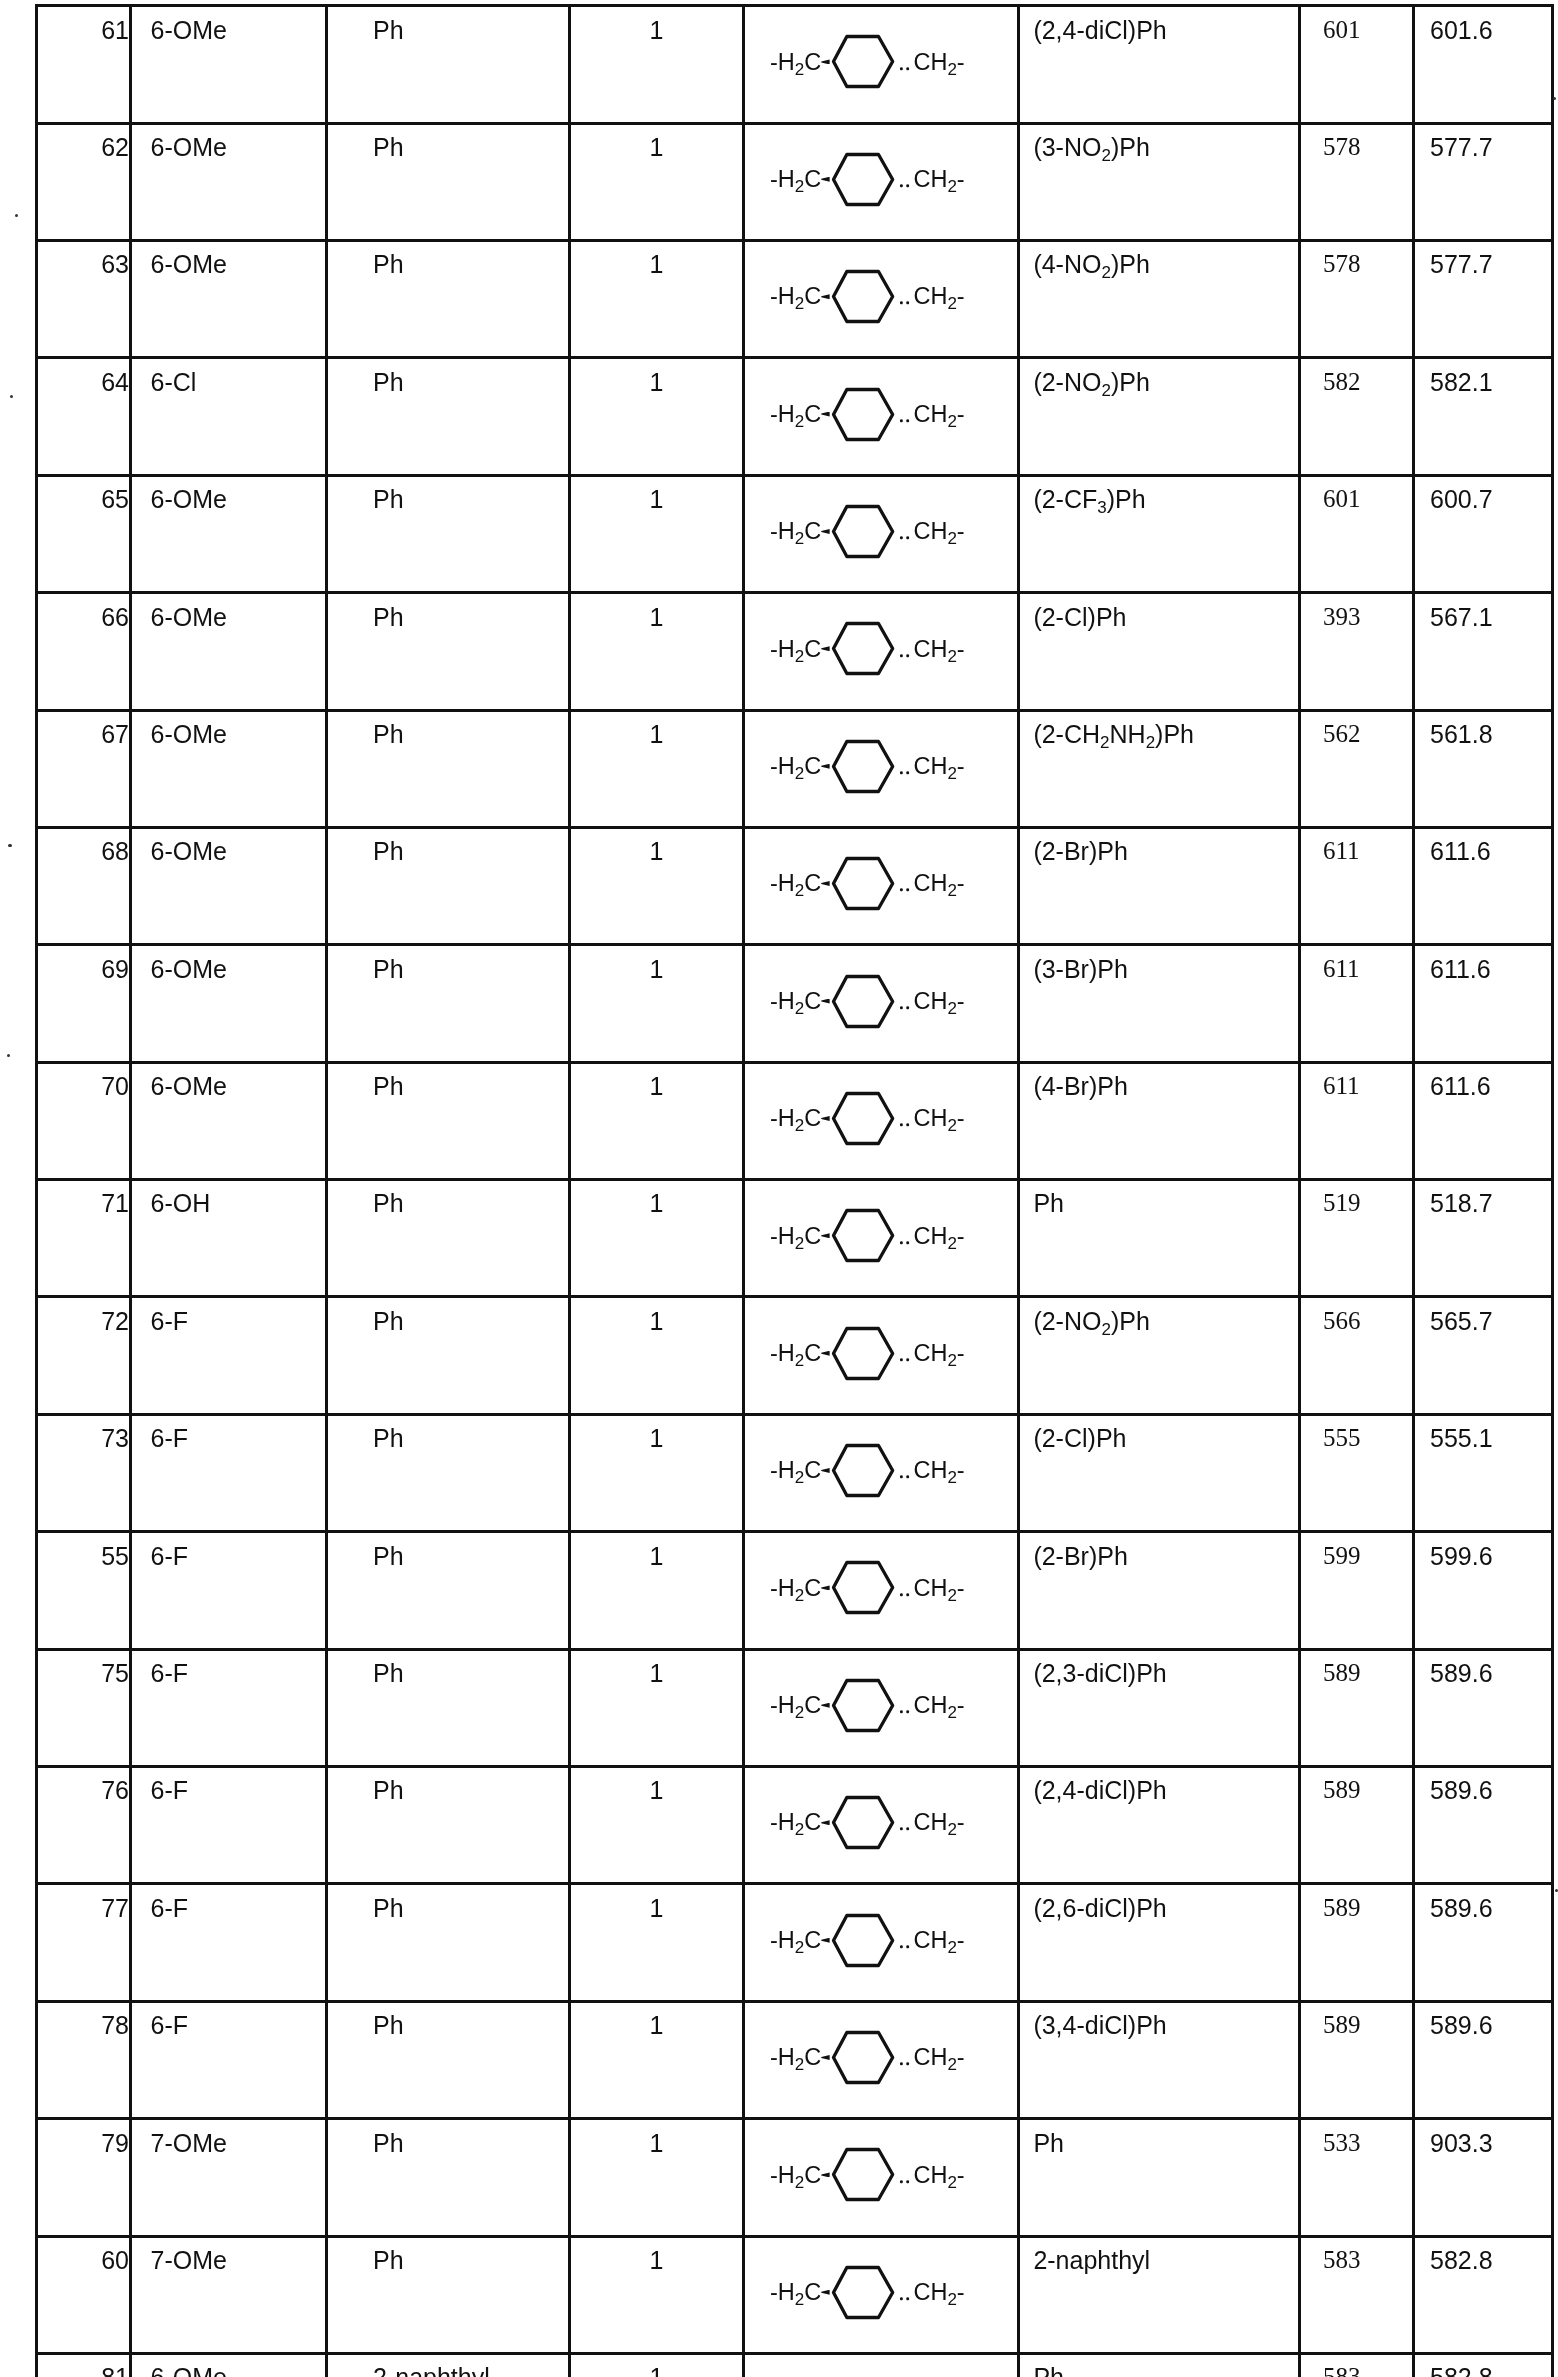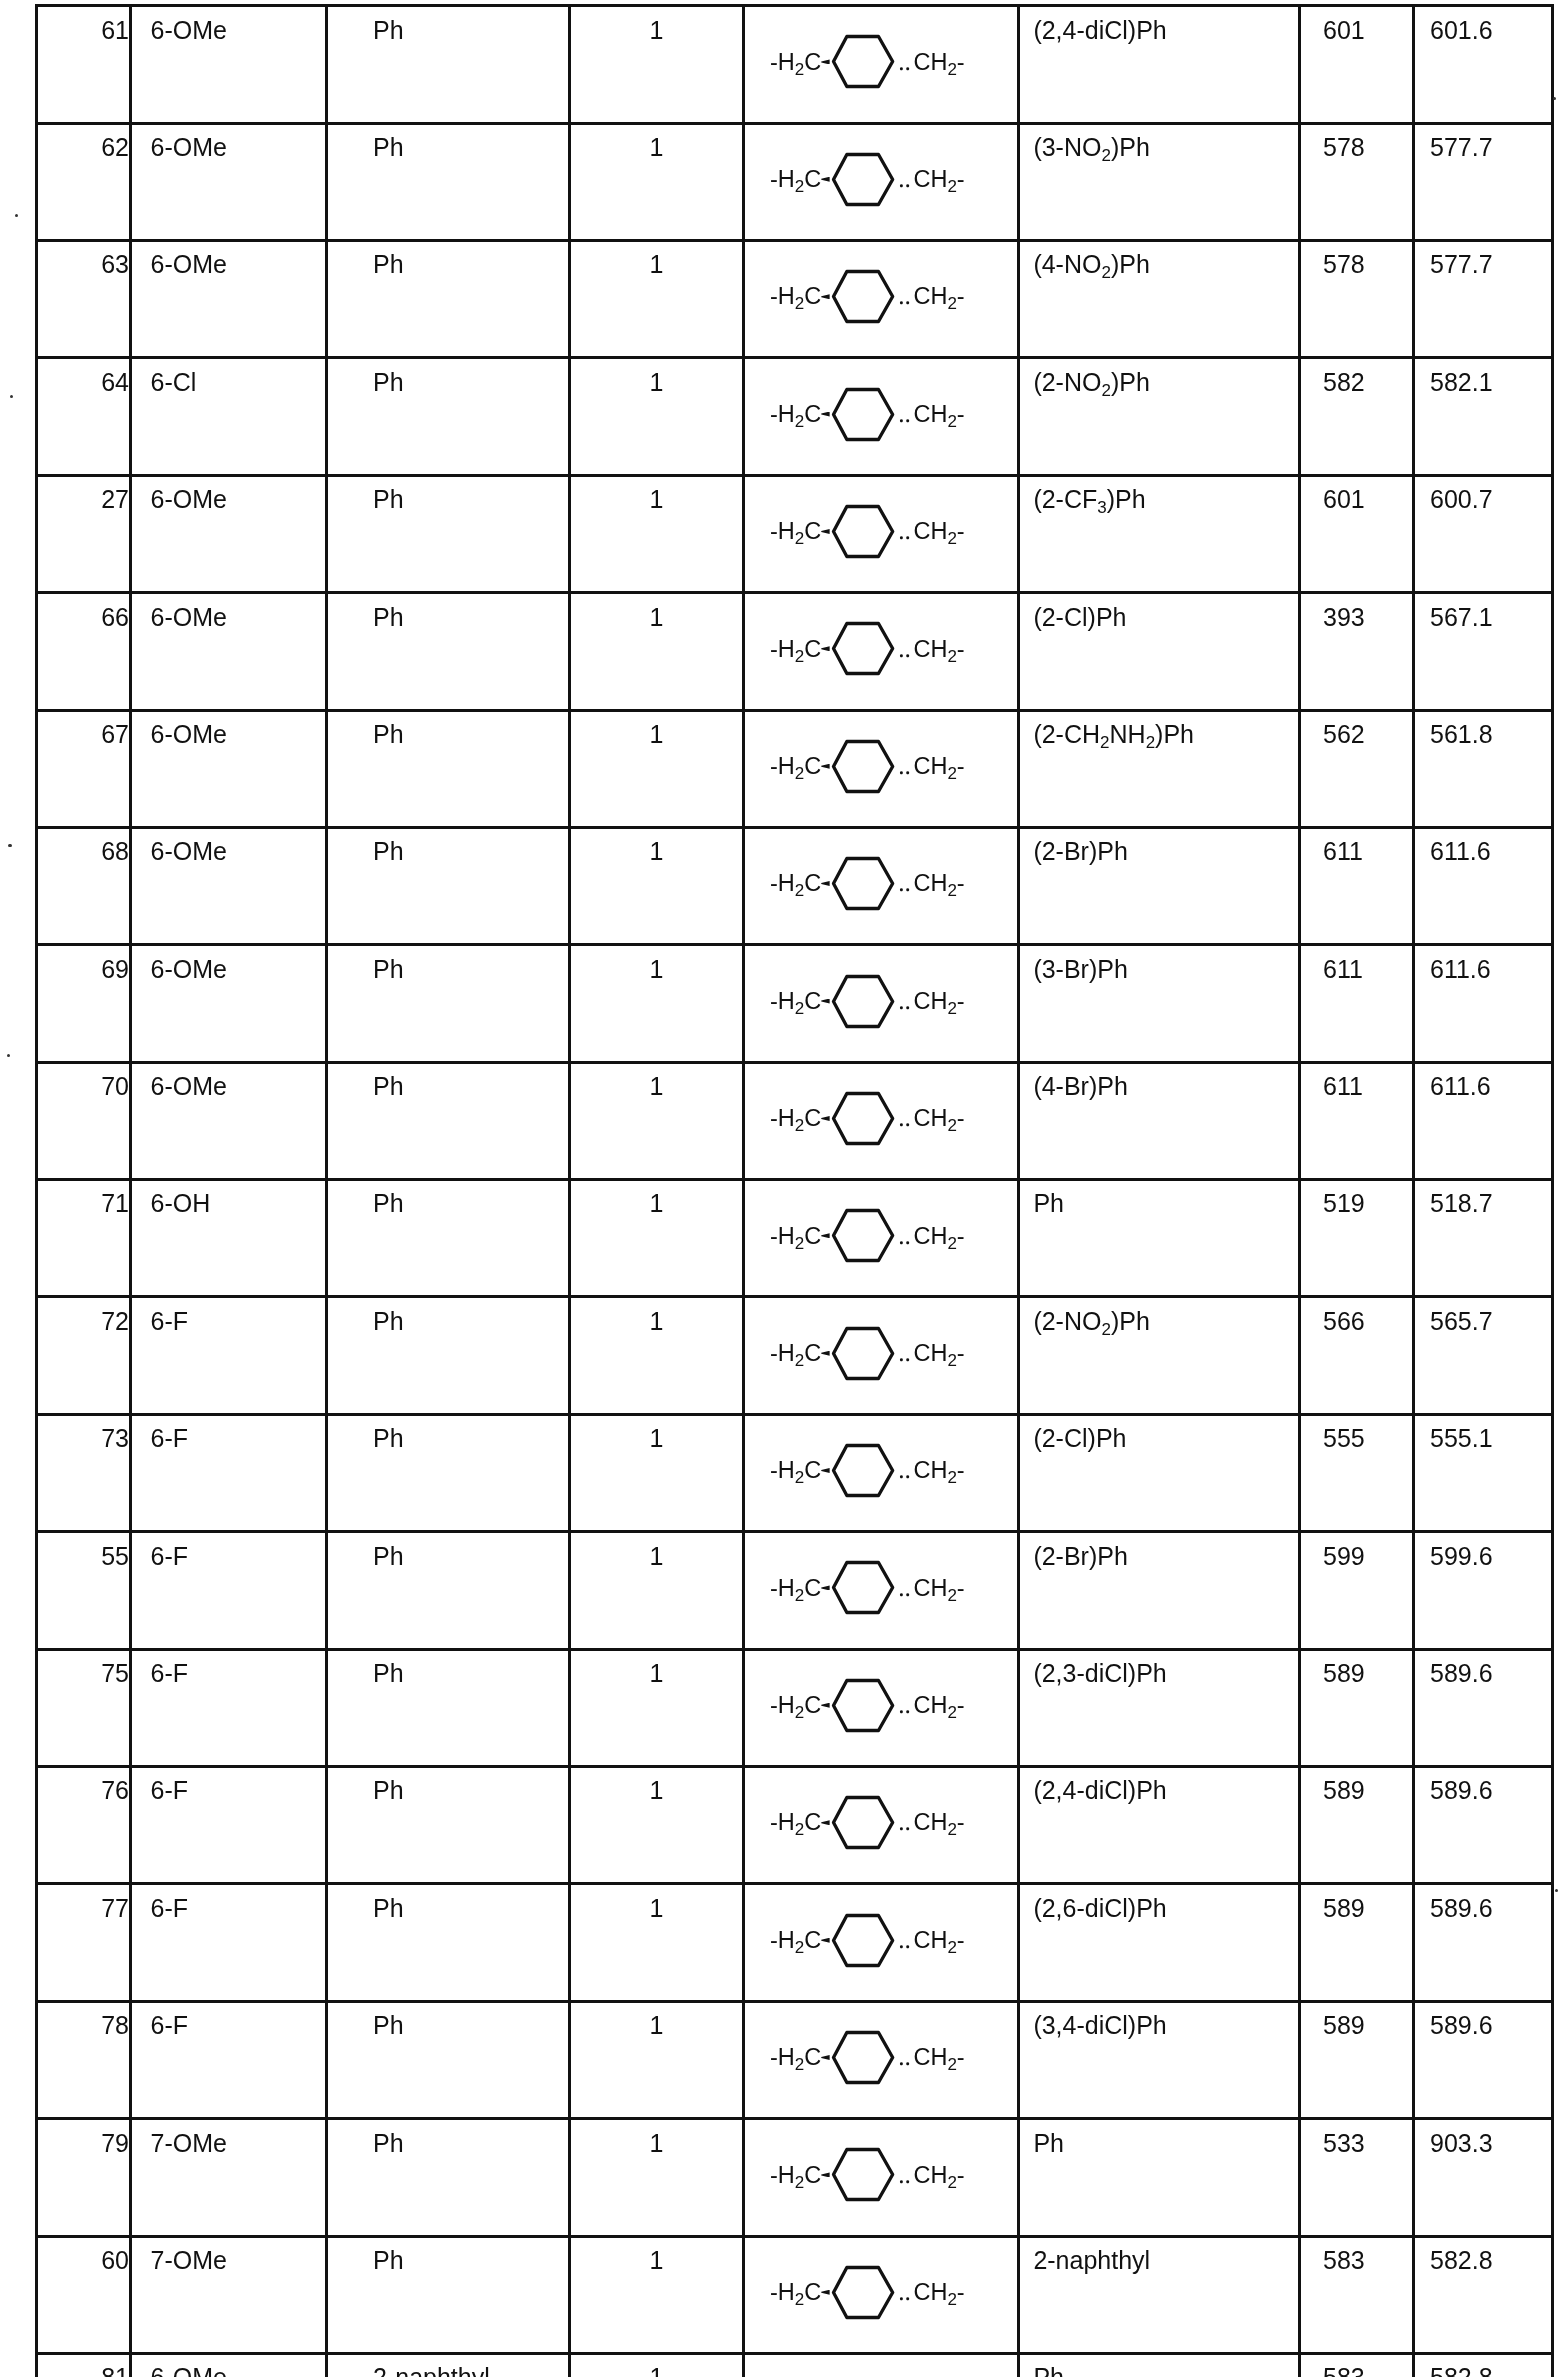--- a/index.html
+++ b/index.html
@@ -20,21 +20,21 @@
     line-height: 28.5px;
     white-space: nowrap;
     overflow: hidden;
   }
   td.c-no   { padding-left: 13.4px !important; text-align: right; }
   td.c-r1   { padding-left: 18.5px !important; }
   td.c-ar   { padding-left: 45px !important; }
   td.c-n    { text-align: center; }
   td.c-link { vertical-align: middle !important; padding: 0 0 5px 0 !important; }
   td.c-r2   { padding-left: 13.4px !important; }
-  td.c-m    { padding-left: 22px !important; }
+  td.c-m    { padding-left: 22px !important; font-family: Liberation Serif, serif; }
   td.c-found{ padding-left: 15px !important; }
   sub { font-size: 17px; vertical-align: -5px; line-height: 0; }
   .linker { display: flex; align-items: center; margin-left: 25px; font-size: 23.5px; text-align: center; }
   .linker svg { display: block; margin: 0 1.7px; }
   .speck { position: absolute; width: 3.4px; height: 3.4px; background: #333; border-radius: 50%; }
 </style>
 </head>
 <body>
 
 <div class="page">
@@ -124,21 +124,21 @@
               </svg>
               <span style="letter-spacing:0.8px;margin-right:1.7px">‥</span>
               <span class="lk-right">CH<sub>2</sub>-</span>
             </div>
           </td>
           <td class="c-r2"><span class="r2">(2-NO<sub>2</sub>)Ph</span></td>
           <td class="c-m"><span>582</span></td>
           <td class="c-found"><span>582.1</span></td>
         </tr>
         <tr>
-          <td class="c-no"><span>27</span></td>
+          <td class="c-no"><span>65</span></td>
           <td class="c-r1"><span>6-OMe</span></td>
           <td class="c-ar"><span>Ph</span></td>
           <td class="c-n"><span>1</span></td>
           <td class="c-link">
             <div class="linker">
               <span class="lk-left">-H<sub>2</sub>C</span>
               <span style="display:inline-block;width:8.4px;height:5px;background:#111;clip-path:polygon(0 40%,100% 0,100% 100%,0 60%);margin-right:-1.7px"></span>
               <svg width="67" height="55" viewBox="0 0 80 66">
                 <polygon points="20,3 58,3 75,33 58,63 20,63 4,33" fill="none" stroke="#111" stroke-width="4" stroke-linejoin="round"></polygon>
               </svg>

